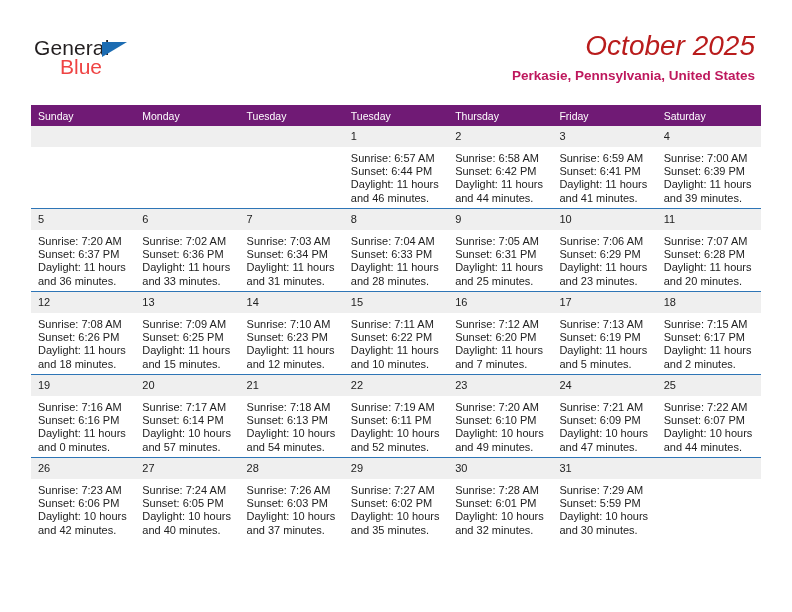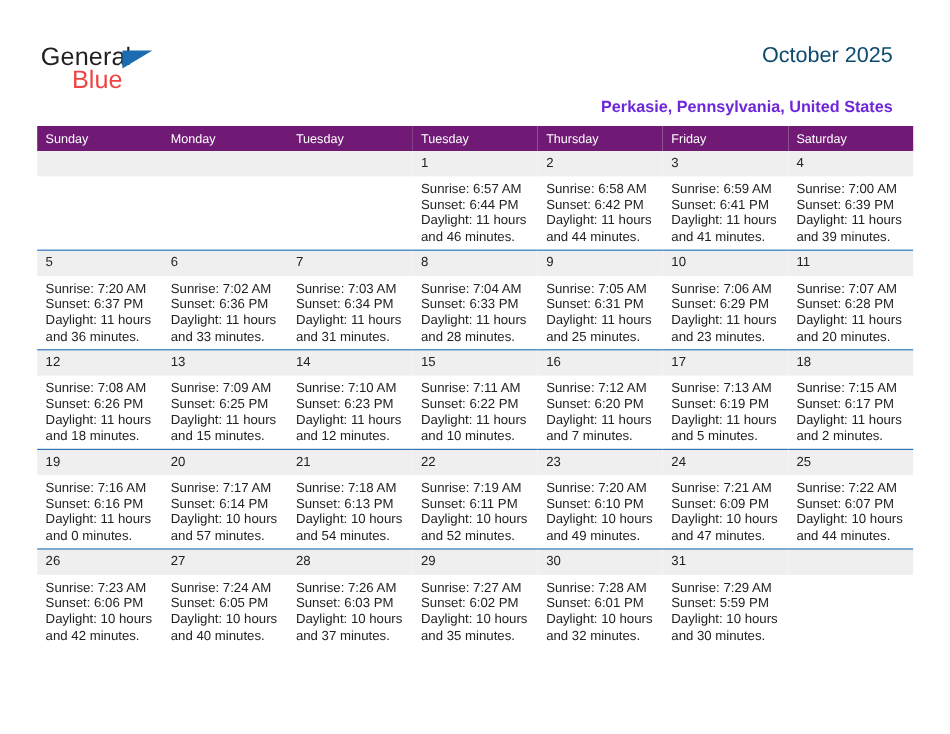--- a/index.html
+++ b/index.html
@@ -17,21 +17,21 @@
   .page {
     position: relative;
     width: 792px;
     height: 612px;
     box-sizing: border-box;
   }
 
   
   .header {
     position: absolute;
-    left: 0; right: 12px;
+    left: 0; right: 1px;
     top: 0;
     height: 96px;
     padding-left: 45px;
   }
   .logo {
     position: absolute;
     left: 34px;
     top: 36px;
     width: 180px;
     height: 48px;
@@ -63,32 +63,33 @@
     font-family: Liberation Sans, sans-serif;
   }
 
   .title-block {
     position: absolute;
     right: 36px;
     top: 30px;
     text-align: right;
   }
   .cal-title {
-    font-size: 18px;
+    font-size: 28px;
     font-weight: normal;
-    color: #0c4a6e;
+    color: #b91c1c;
     line-height: 32px;
     white-space: nowrap;
+    font-style: italic;
   }
   .cal-subtitle {
     font-size: 13.5px;
     font-weight: bold;
-    color: #6d28d9;
+    color: #be185d;
     line-height: 20px;
-    margin-top: 17px;
+    margin-top: 4px;
     white-space: nowrap;
   }
 
   
   .calendar {
     position: absolute;
     left: 31px;
     top: 105px;
     width: 730px;
     border-collapse: collapse;

